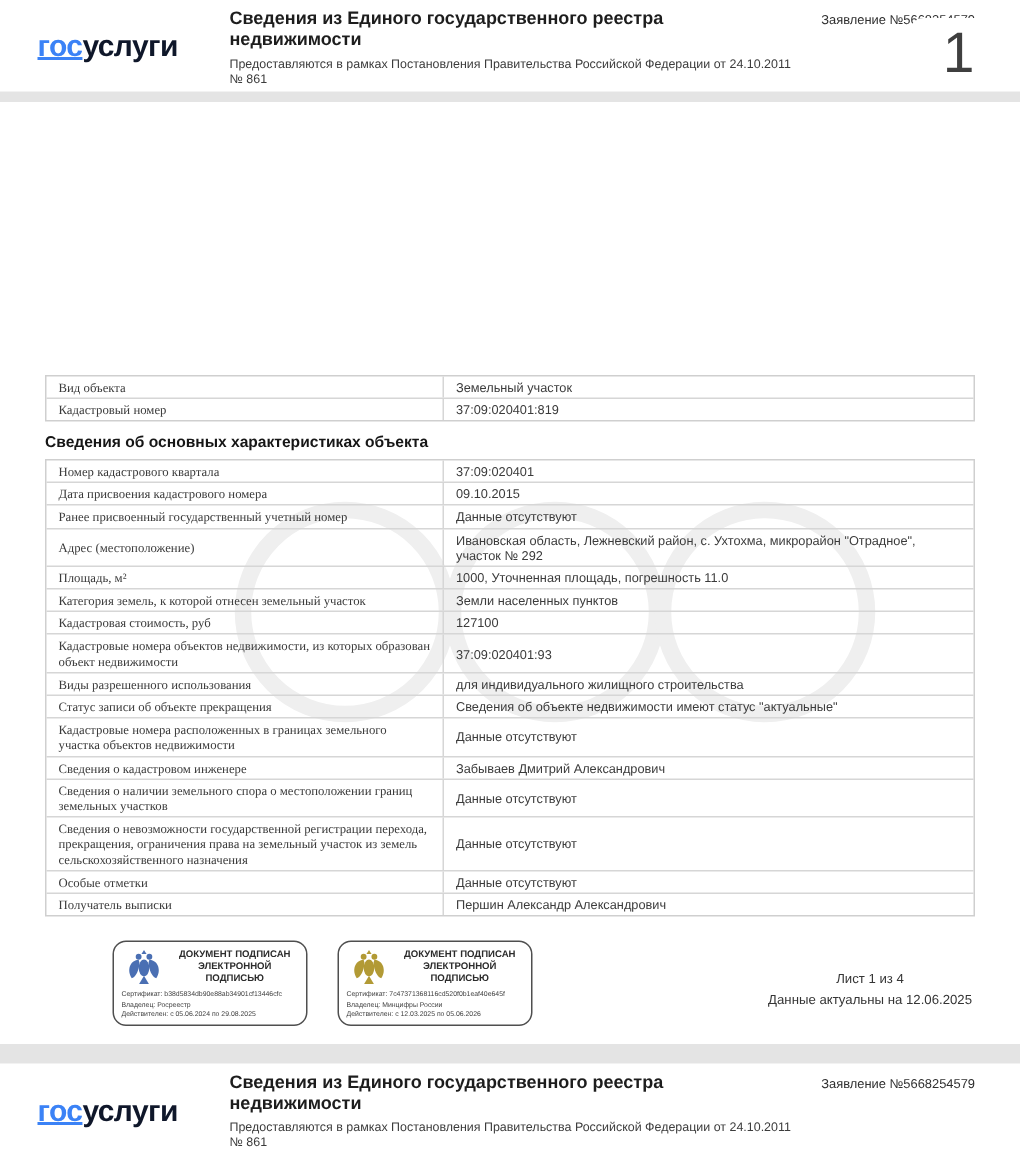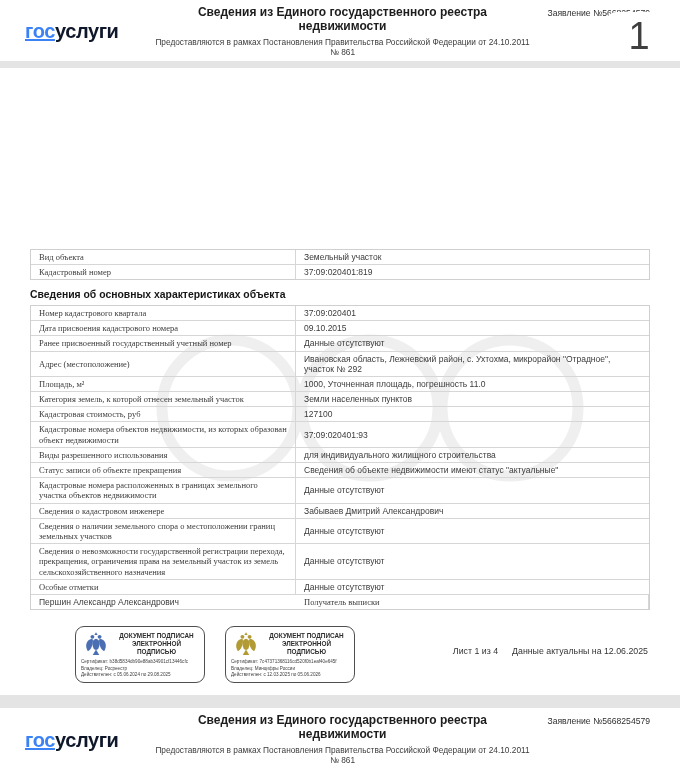--- a/index.html
+++ b/index.html
@@ -11,21 +11,21 @@
   }
   
   .hdr {
     background:#fff; padding:6px 30px 4px 25px;
     display:grid; grid-template-columns:128px 1fr 118px; align-items:center;
     min-height:33px;
   }
   .logo { font-size:20px; font-weight:bold; letter-spacing:-0.4px; line-height:1; }
   .logo .l1 { color:#3b82f6;text-decoration:underline; }
   .logo .l2 { color:#0f172a; }
-  .hdr-center { text-align:center; }
+  .hdr-center { text-align:left; }
   .title { font-size:12px; font-weight:bold; color:#1d1d1d; line-height:1.15; }
   .subtitle { font-size:8.3px; color:#3c3c3c; margin-top:3px; }
   .appnum { font-size:8.6px; color:#2f2f2f; text-align:right; align-self:start; padding-top:2px; }
   
   .content { background:#fff; padding:7px 30px 8px 30px; position:relative; margin-top:7px; }
   .page-gap { height:13px; }
   
   .tbl { border:1px solid #cfcfcf; }
   .trow { display:grid; grid-template-columns:265px 1fr; border-bottom:1px solid #d6d6d6; }
   .trow:last-child { border-bottom:none; }
@@ -38,22 +38,22 @@
   
   .stamps-row { display:flex; align-items:flex-start; margin:16px 0 4px 45px; gap:20px; position:relative; z-index:2; }
   .stamp {
     width:130px; border:1.6px solid #4f4f4f; border-radius:9px; background:#fff;
     padding:4px 6px 4px 5px; display:grid; grid-template-columns:30px 1fr; column-gap:4px;
   }
   .emblem { display:flex; align-items:center; justify-content:center; }
   .stitle { font-size:6.4px; font-weight:bold; color:#2c2c2c; text-align:center; line-height:1.3; align-self:center; }
   .smeta { grid-column:1 / 3; margin-top:2px; font-size:4.6px; color:#3f3f3f; line-height:1.4; }
   .footer-col {
-    margin-left:auto; text-align:left; font-size:8.8px; color:#353535;
-    display:flex; gap:14px; margin-top:20px; padding-right:2px;
+    margin-left:auto; text-align:center; font-size:8.8px; color:#353535;
+    display:flex; flex-direction:column; gap:4px; margin-top:20px; padding-right:2px;
   }
   
   .page-marker {
     position:absolute; top:12px; right:8px; width:66px; height:48px;
     background:#fff; border-radius:10px; display:flex; align-items:center; justify-content:center;
     font-size:38px; color:#3f3f3f; z-index:6;
   }
   
   .wm { position:absolute; left:110px; top:248px; z-index:1; pointer-events:none; }
   .content > * { position:relative; z-index:2; }
@@ -152,22 +152,22 @@
         </div>
         <div class="trow">
           <div class="cell lab">Сведения о невозможности государственной регистрации перехода, прекращения, ограничения права на земельный участок из земель сельскохозяйственного назначения</div>
           <div class="cell">Данные отсутствуют</div>
         </div>
         <div class="trow">
           <div class="cell lab">Особые отметки</div>
           <div class="cell">Данные отсутствуют</div>
         </div>
         <div class="trow">
+          <div class="cell lab">Получатель выписки</div>
           <div class="cell">Першин Александр Александрович</div>
-          <div class="cell lab">Получатель выписки</div>
         </div>
       </div>
 
       <div class="stamps-row">
         <div class="stamp">
           <div class="emblem">
             <svg viewBox="0 0 40 40" width="26" height="26">
               <g fill="#4a6fb3">
                 <path d="M20 2 l2.6 4.2 h-5.2 Z"></path>
                 <circle cx="14.5" cy="9" r="3"></circle>

